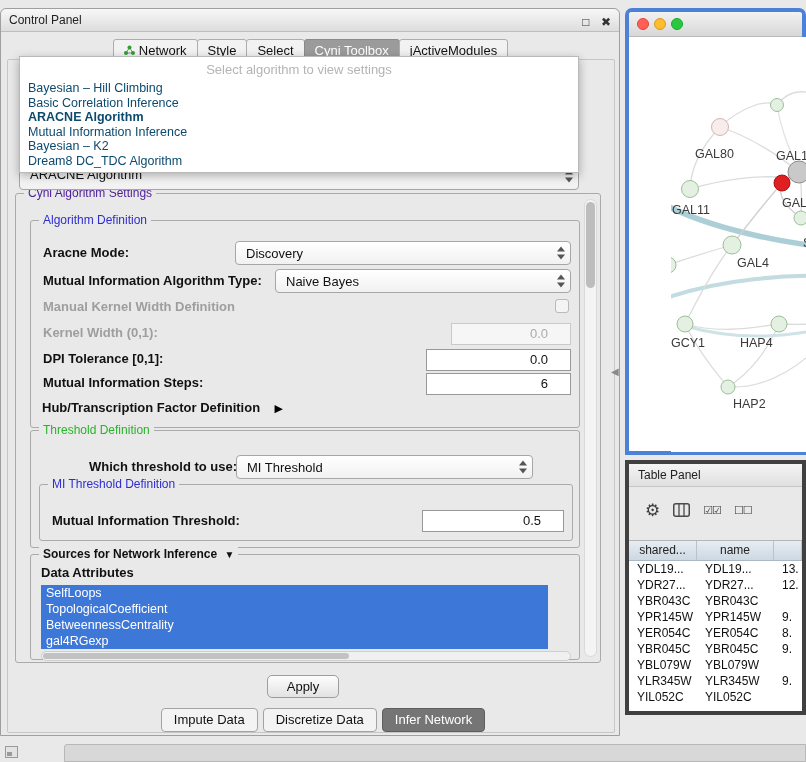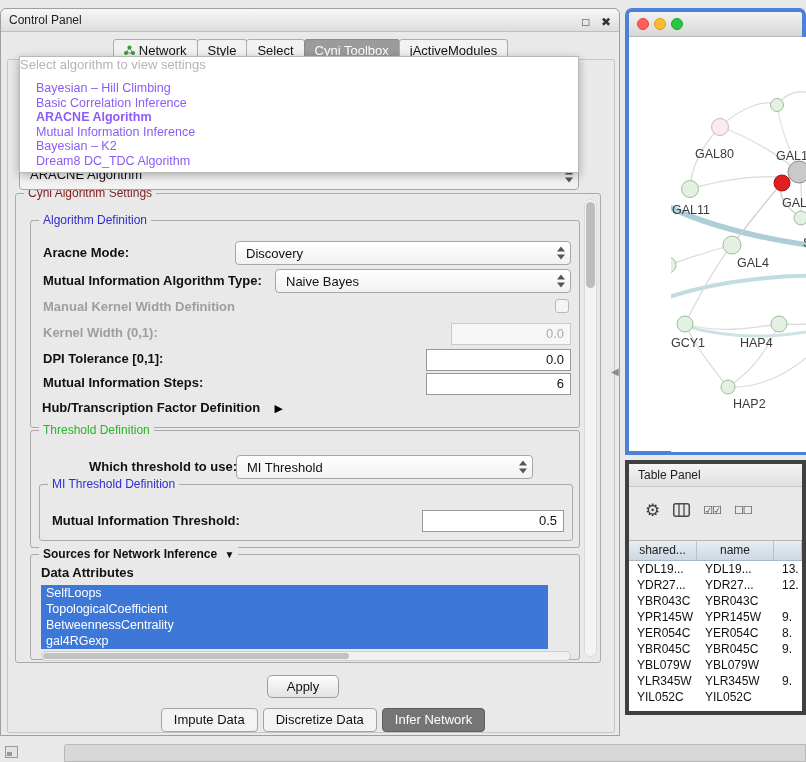--- a/index.html
+++ b/index.html
@@ -31,37 +31,37 @@
   .combo-arrows::before { content:""; position:absolute; top:0; left:50%; transform:translateX(-50%);
                           border-left:4px solid transparent; border-right:4px solid transparent; border-bottom:5px solid #555; }
   .combo-arrows::after { content:""; position:absolute; bottom:0; left:50%; transform:translateX(-50%);
                          border-left:4px solid transparent; border-right:4px solid transparent; border-top:5px solid #555; }
 
   
   .algo-combo { left:18px; top:153px; width:560px; height:28px; z-index:5; }
   .algo-popup { position:absolute; left:18px; top:47px; width:560px; height:117px; background:#fff;
                 border:1px solid #b9b9b9; box-shadow:0 3px 9px rgba(0,0,0,.3); z-index:10;
                 box-sizing:border-box; overflow:hidden; }
-  .popup-placeholder { color:#b4b4b4; font-size:13px; height:24px; box-sizing:border-box; }
-  .popup-item { font-size:12.5px; line-height:14.5px; padding-left:16px; color:#8b5cf6; white-space:nowrap; }
+  .popup-placeholder { text-align:center; color:#b4b4b4; font-size:13px; padding-top:5px; height:24px; box-sizing:border-box; }
+  .popup-item { font-size:12.5px; line-height:14.5px; padding-left:8px; color:#0c4a6e; white-space:nowrap; }
   .popup-item.bold { font-weight:bold; }
 
   
   .group { position:absolute; border:1px solid #aaaaaa; border-radius:3px; box-sizing:border-box; }
   .group-title { position:absolute; top:-8px; left:8px; background:#e9e9e9; padding:0 4px;
-                 font-size:12px; line-height:15px; white-space:nowrap; color:#7f1d1d; }
+                 font-size:12px; line-height:15px; white-space:nowrap; color:#4c1d95; }
   .gt-blue { color:#2d2dd0; }
   .gt-green { color:#28b428; }
   .gt-bold { color:#111; font-weight:bold; }
 
   .form-label { position:absolute; font-size:13px; font-weight:bold; white-space:nowrap; }
   .form-label.disabled { color:#9e9e9e; }
   .form-label.inline { position:static; }
   .field { position:absolute; background:#fff; border:1px solid #989898; box-sizing:border-box;
-           font-size:13px; text-align:right; padding-right:6px; line-height:20px; }
+           font-size:13px; text-align:right; padding-right:22px; line-height:20px; }
   .field.disabled { background:#f6f6f6; border-color:#c9c9c9; color:#ababab; }
   .checkbox { position:absolute; width:14px; height:14px; background:#f4f4f4; border:1px solid #b9b9b9;
               border-radius:3px; box-sizing:border-box; }
 
   .vscroll { position:absolute; right:3px; top:5px; width:13px; height:458px; background:#f4f4f4;
              border:1px solid #d9d9d9; border-radius:7px; box-sizing:border-box; }
   .vthumb { position:absolute; left:1px; top:2px; width:9px; height:86px; background:#bdbdbd; border-radius:5px; }
   .hscroll { position:absolute; height:10px; background:#f0f0f0; border:1px solid #cfcfcf; border-radius:5px; box-sizing:border-box; }
   .hthumb { position:absolute; left:1px; top:1px; height:6px; width:58%; background:#c2c2c2; border-radius:4px; }
 

